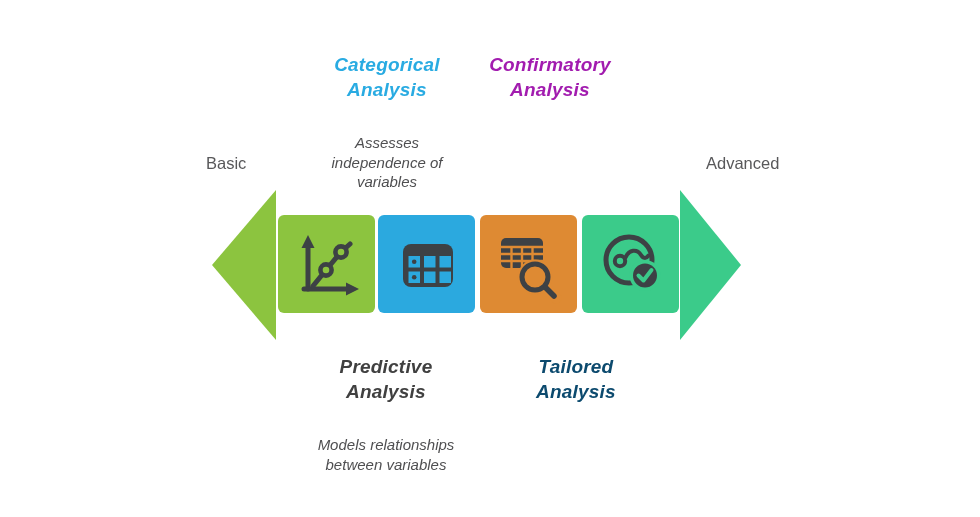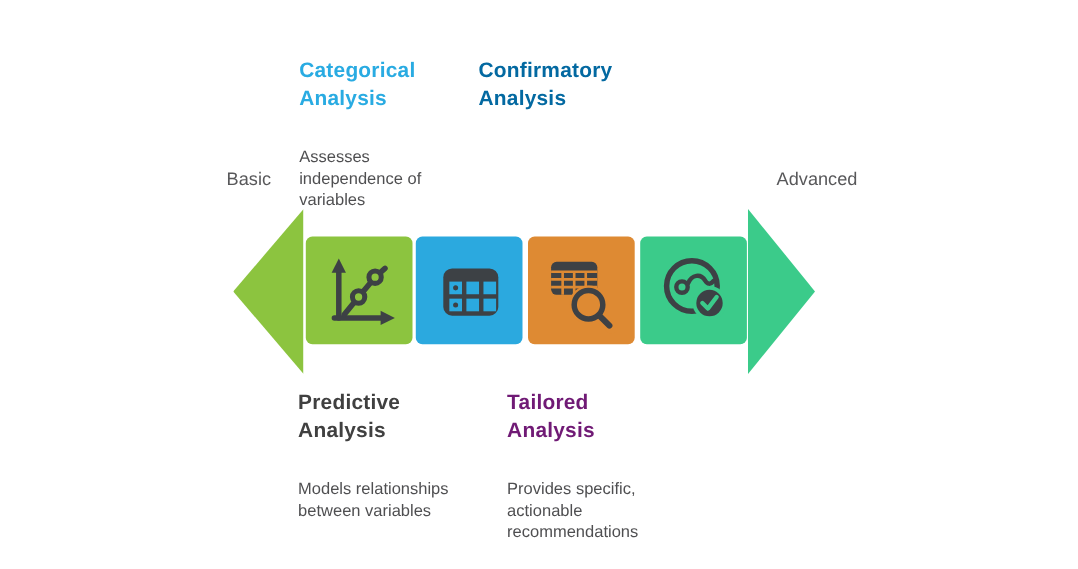--- a/index.html
+++ b/index.html
@@ -1,20 +1,20 @@
 <!DOCTYPE html>
 <html><head>
 <meta charset="utf-8">
 <style>
   html,body { margin:0; padding:0; background:#ffffff; }
   .canvas {
     position:relative; width:980px; height:517px; background:#ffffff;
     font-family:"Liberation Sans", sans-serif; overflow:hidden;
   }
-  .label-block { position:absolute; width:230px; text-align:left; }
+  .label-block { position:absolute; width:230px; text-align:center;font-style:italic; }
   .label-title {
     font-size:19px; font-weight:700; line-height:25px;
     white-space:pre-line; letter-spacing:0.2px;
   }
   .label-desc {
     margin-top:31px; font-size:15px; line-height:19.5px;
     color:#4F4F51; white-space:pre-line;
   }
   #top-0    { left:272px; top:52px; }
   #top-1    { left:435px; top:52px; }
@@ -41,21 +41,21 @@
 <div class="canvas">
 
   <div class="label-block" id="top-0">
     <div class="label-title" style="color: rgb(41, 171, 226);">Categorical
 Analysis</div>
     <div class="label-desc">Assesses
 independence of
 variables</div>
   </div>
   <div class="label-block" id="top-1">
-    <div class="label-title" style="color: #0369a1;">Confirmatory
+    <div class="label-title" style="color: #a21caf;">Confirmatory
 Analysis</div>
   </div>
 
   <div class="scale-label" id="scale-basic">Basic</div>
   <div class="scale-label" id="scale-advanced">Advanced</div>
 
   <div class="arrowhead left" style="background: rgb(140, 196, 63); --sq: #8CC43F;"></div>
   <div class="arrowhead right" style="background: rgb(59, 203, 138); --sq: #3BCB8A;"></div>
 
   <div class="step-square" id="sq-0" style="color: rgb(61, 65, 69); background: rgb(140, 196, 63); --sq: #8CC43F;">
@@ -117,20 +117,17 @@
     </svg>
   </div>
 
   <div class="label-block" id="bottom-0">
     <div class="label-title" style="color: #404040;">Predictive
 Analysis</div>
     <div class="label-desc">Models relationships
 between variables</div>
   </div>
   <div class="label-block" id="bottom-1">
-    <div class="label-title" style="color: #701a75;">Tailored
+    <div class="label-title" style="color: #0c4a6e;">Tailored
 Analysis</div>
-    <div class="label-desc">Provides specific,
-actionable
-recommendations</div>
   </div>
 
 </div>
 
 </body></html>

